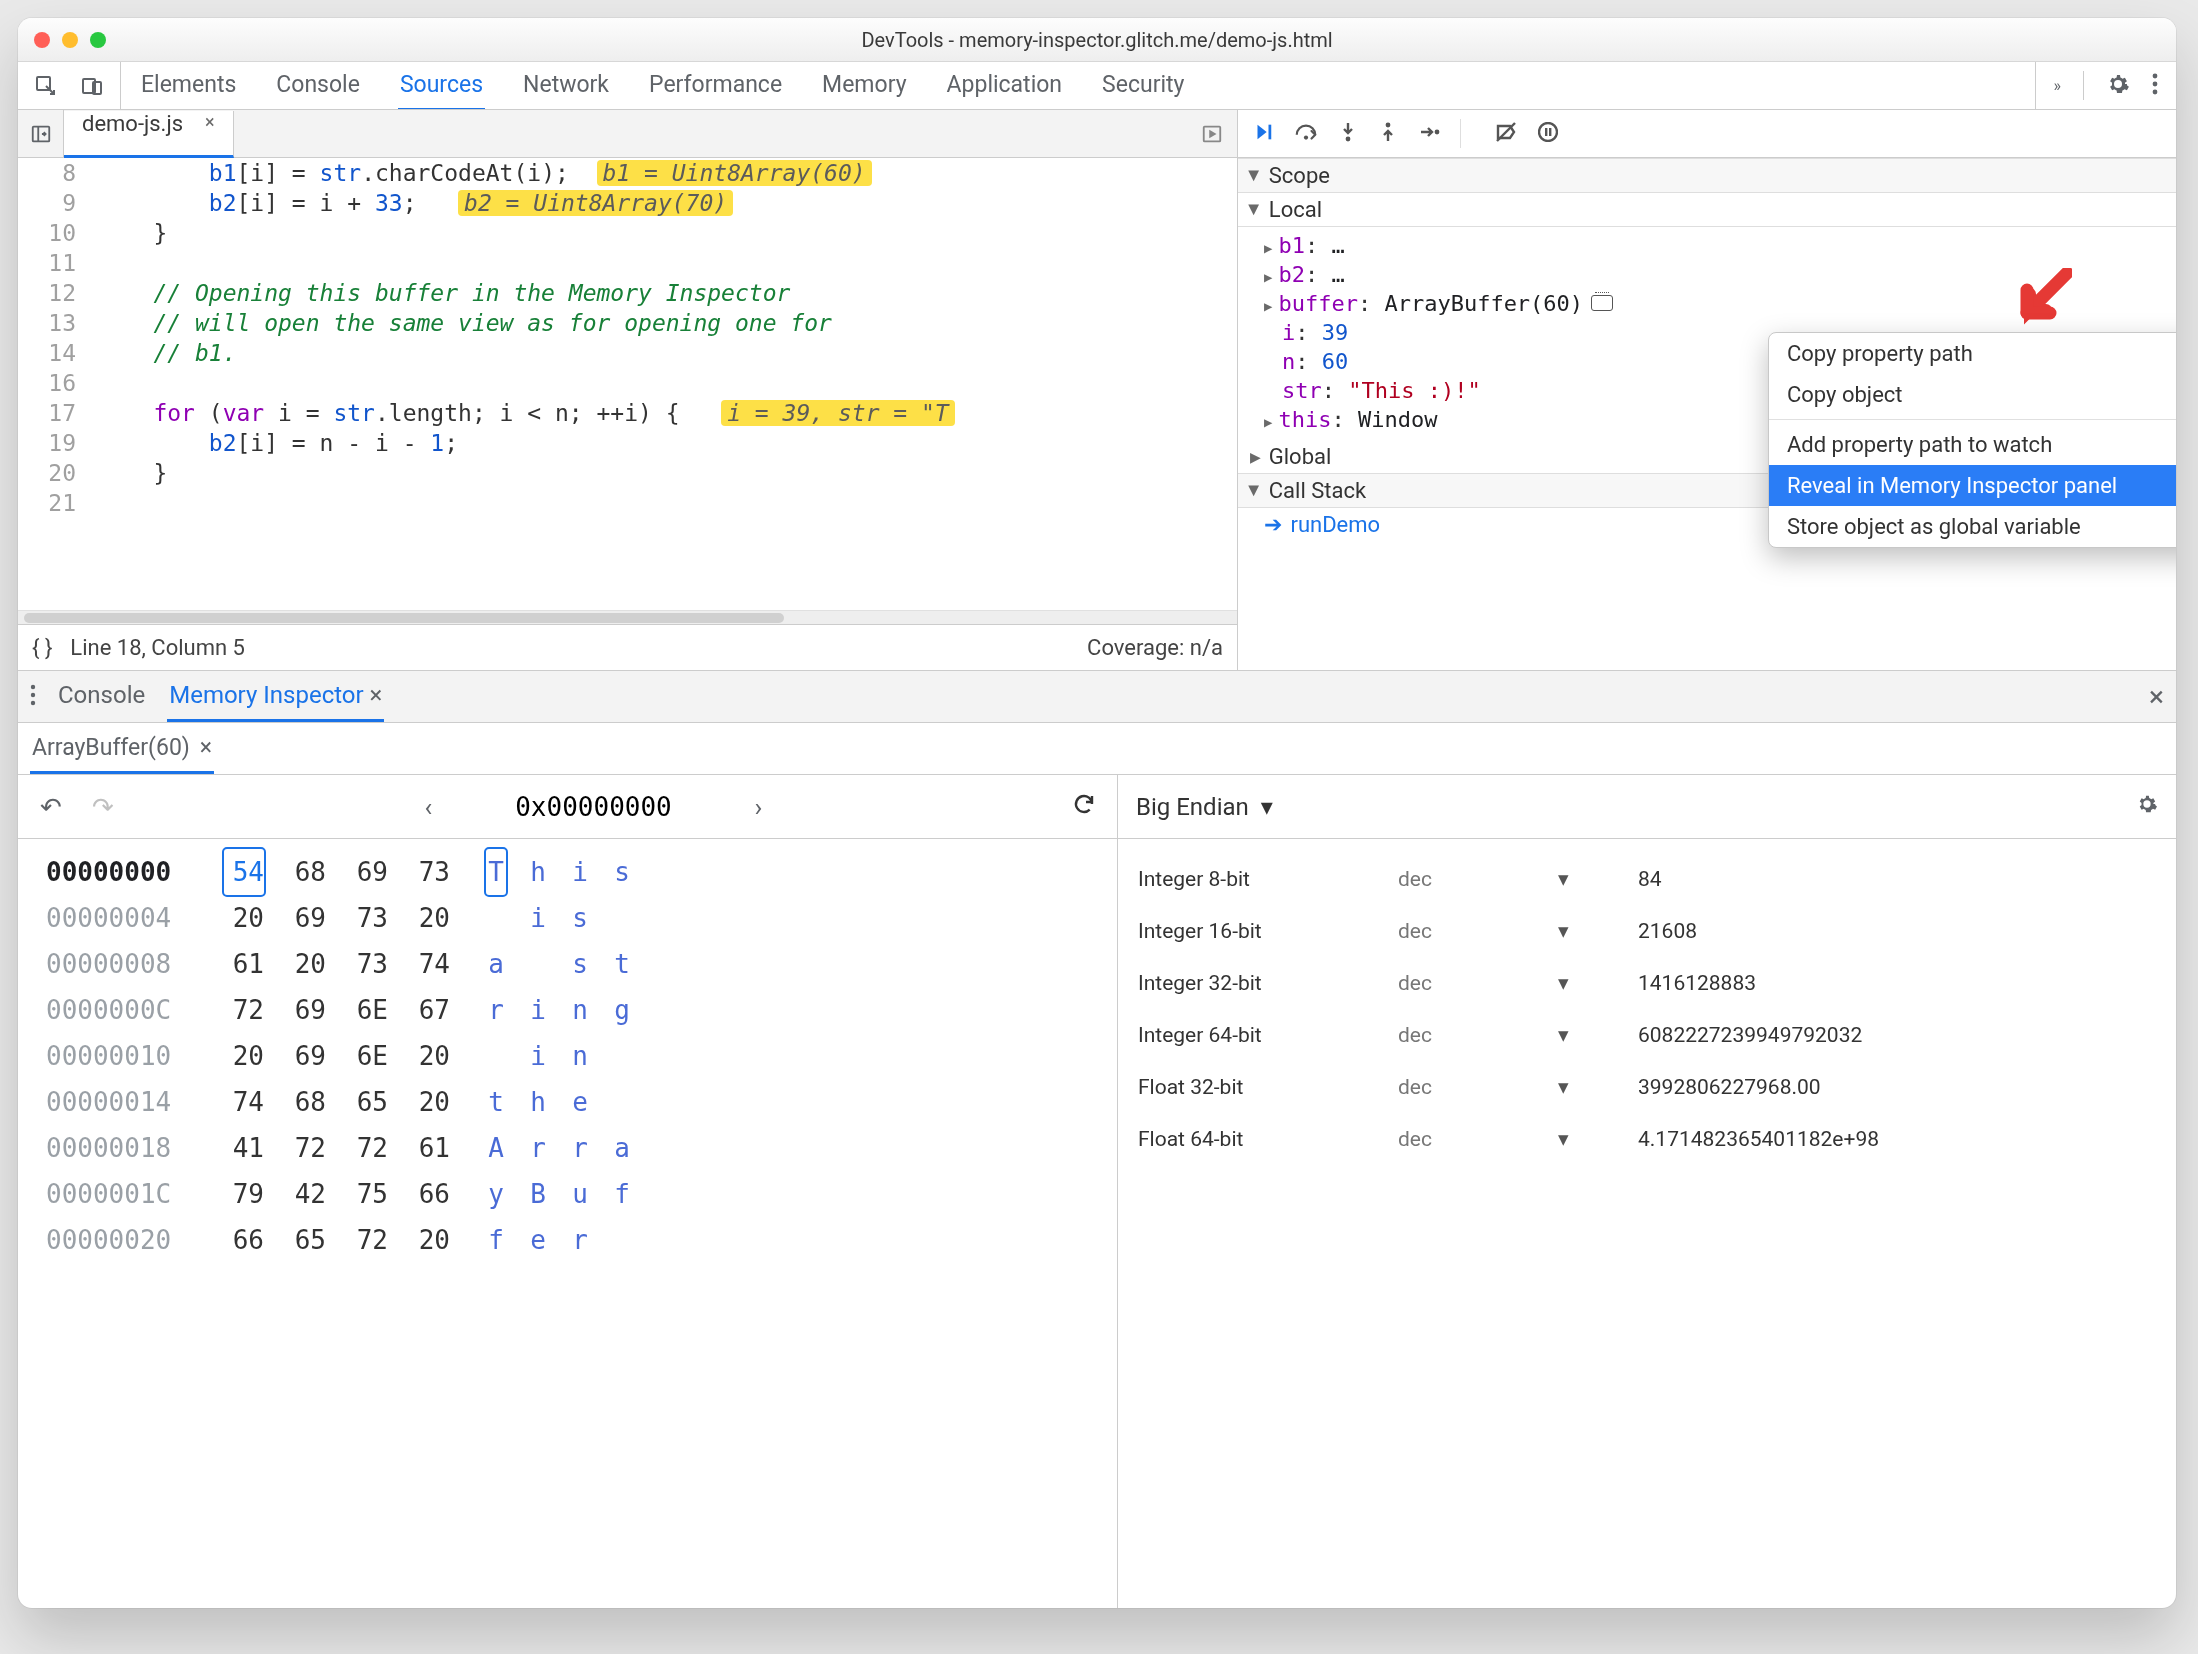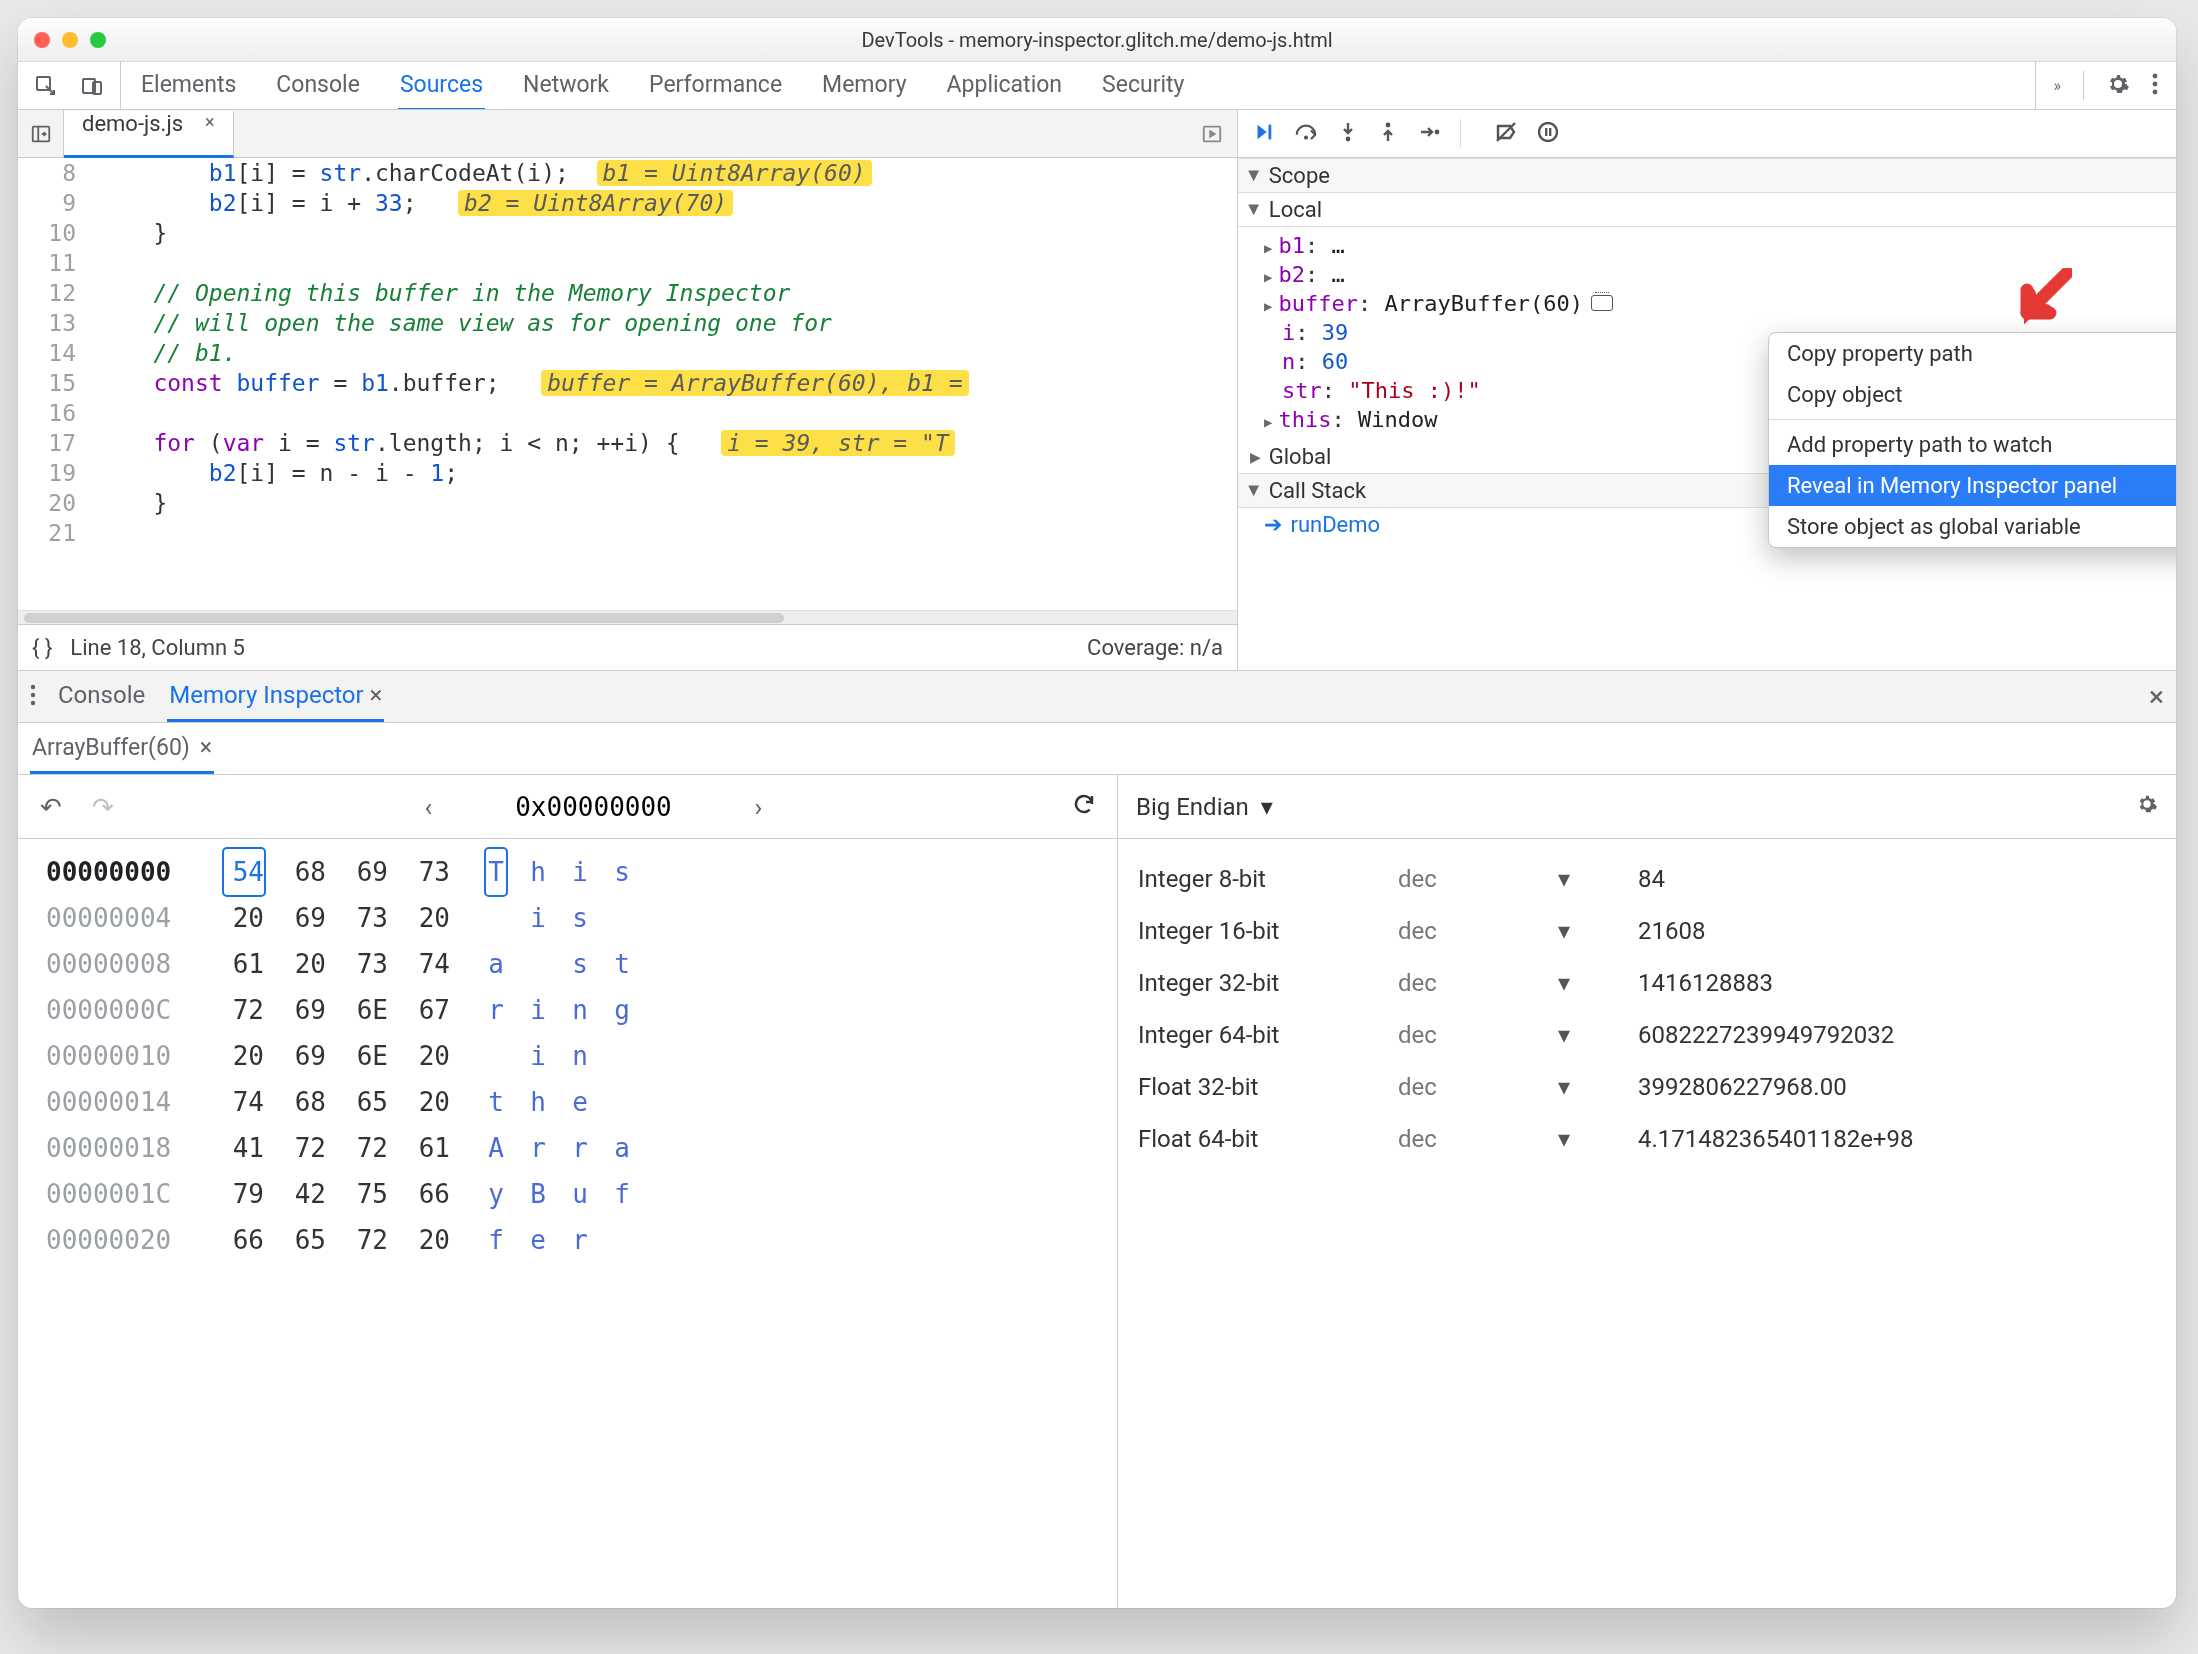--- a/index.html
+++ b/index.html
@@ -119,21 +119,21 @@
   .bytes{display:flex;gap:22px}
   .byte{min-width:40px;text-align:right}
   .byte.sel{outline:2px solid var(--accent);border-radius:3px;color:var(--accent)}
   .ascii{margin-left:28px;display:flex;gap:22px;color:#4a6bd6}
   .achar{min-width:20px;text-align:center}
   .achar.sel{outline:2px solid var(--accent);border-radius:3px}
   .achar.sp{color:transparent}
 
   .vals{display:flex;flex-direction:column}
   .vals-tools{height:64px;display:flex;align-items:center;justify-content:space-between;padding:0 18px;border-bottom:1px solid var(--border);font-size:24px;color:#333}
-  .vals-body{flex:1;padding:14px 20px;font-size:24px;color:#333}
+  .vals-body{flex:1;padding:14px 20px;font-size:21px;color:#333}
   .vrow{display:grid;grid-template-columns:260px 160px 80px 1fr;align-items:center;height:52px}
   .vrow .muted{color:#777}
   .dd{color:#555}
 </style>
 </head>
 <body>
 
 <div class="window">
 
   <div class="titlebar">
@@ -234,24 +234,20 @@
           </div>
           <div class="row">
             <div class="gutter">13</div>
             <div class="line">    <span class="cm">// will open the same view as for opening one for</span></div>
           </div>
           <div class="row">
             <div class="gutter">14</div>
             <div class="line">    <span class="cm">// b1.</span></div>
           </div>
           <div class="row">
-            <div class="gutter">15</div>
-            <div class="line">    <span class="kw">const </span><span class="ident">buffer</span> = <span class="ident">b1</span>.buffer;   <span class="inlay">buffer = ArrayBuffer(60), b1 =</span></div>
-          </div>
-          <div class="row">
             <div class="gutter">16</div>
             <div class="line"></div>
           </div>
           <div class="row">
             <div class="gutter">17</div>
             <div class="line">    <span class="kw">for </span>(<span class="kw">var </span>i = <span class="ident">str</span>.length; i &lt; n; ++i) {   <span class="inlay">i = 39, str = "T</span></div>
           </div>
           <div class="row">
             <div class="gutter">19</div>
             <div class="line">        <span class="ident">b2</span>[i] = n - i - <span class="num">1</span>;</div>

